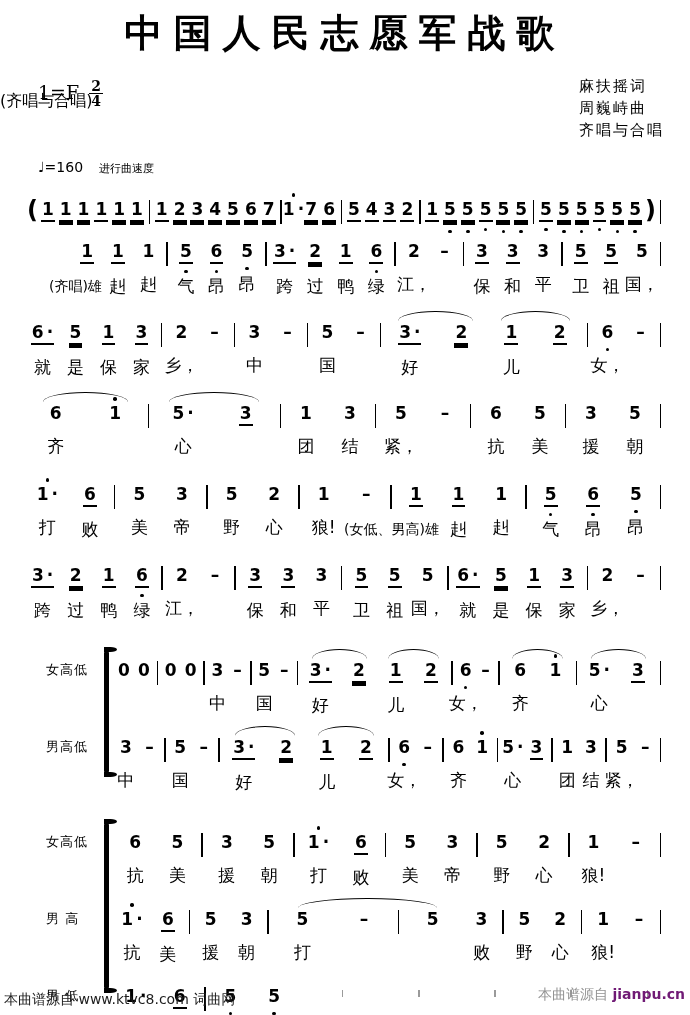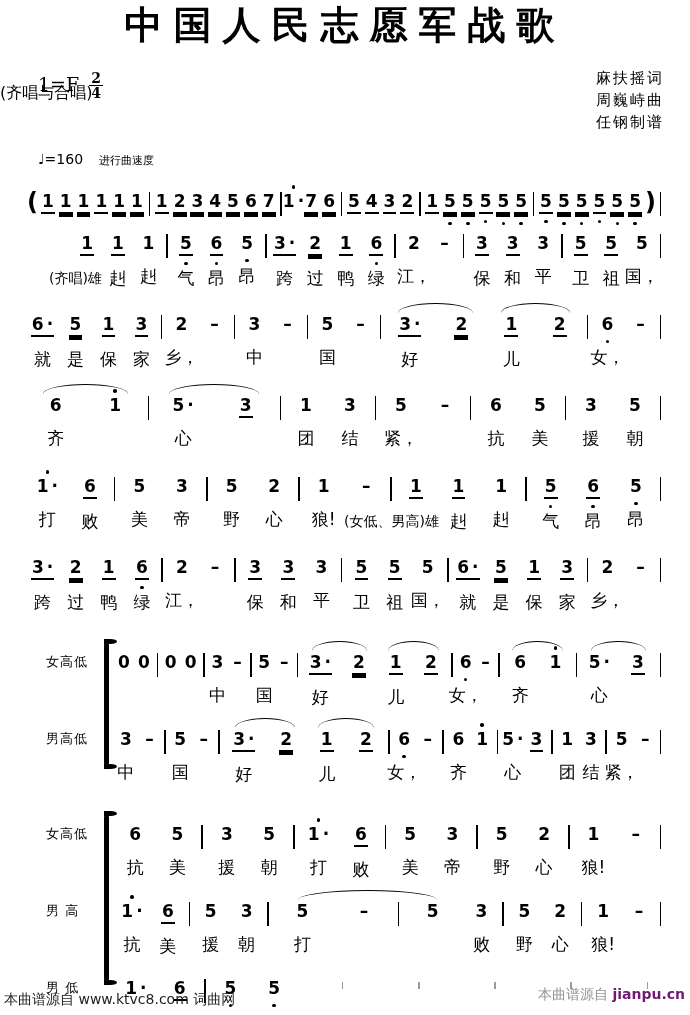--- a/index.html
+++ b/index.html
@@ -1,18 +1,18 @@
 <!DOCTYPE html>
 <html><head>
 <meta charset="utf-8">
 <style>
   html,body{margin:0;padding:0;background:#e9e9e9;}
   .page{width:690px;height:1015px;margin:0 auto;background:#ffffff;position:relative;overflow:hidden;
         font-family:"DejaVu Sans",sans-serif;color:#000;}
-  .title{margin:0;padding-top:0;text-align:center;font-family:"DejaVu Serif",serif;
+  .title{margin:0;padding-top:8px;text-align:center;font-family:"DejaVu Serif",serif;
          font-size:38px;font-weight:bold;letter-spacing:11px;}
   .meta{position:relative;height:84px;margin-top:16px;}
   .key{position:absolute;left:38px;top:4px;font-family:"DejaVu Serif",serif;font-size:19px;font-weight:500;}
   .ts{display:inline-block;text-align:center;vertical-align:-7px;margin-left:10px;font-weight:bold;}
   .ts-top{display:block;font-size:14px;line-height:14px;border-bottom:1.5px solid #000;padding:0 2px;}
   .ts-bot{display:block;font-size:14px;line-height:15px;}
   .subtitle{position:absolute;left:0;right:0;top:16px;text-align:left;font-size:16px;}
   .credits{position:absolute;right:26px;top:0;font-size:15px;line-height:22px;letter-spacing:2px;}
   .tempo{margin:0 0 0 38px;font-size:14px;}
   .tempo-desc{margin-left:16px;font-size:11px;}
@@ -62,21 +62,21 @@
   <h1 class="title">中国人民志愿军战歌</h1>
 
   <div class="meta">
     <div class="key">
       <span>1=F</span><span class="ts"><span class="ts-top">2</span><span class="ts-bot">4</span></span>
     </div>
     <div class="subtitle">(齐唱与合唱)</div>
     <div class="credits">
       <div>麻扶摇词</div>
       <div>周巍峙曲</div>
-      <div>任钢制谱</div>
+      <div>齐唱与合唱</div>
     </div>
   </div>
 
   <div class="tempo">
     <span>♩</span><span>=160</span><span class="tempo-desc">进行曲速度</span>
   </div>
 
   <div id="score" class="score">
       <div class="line intro">
         <div class="music">

